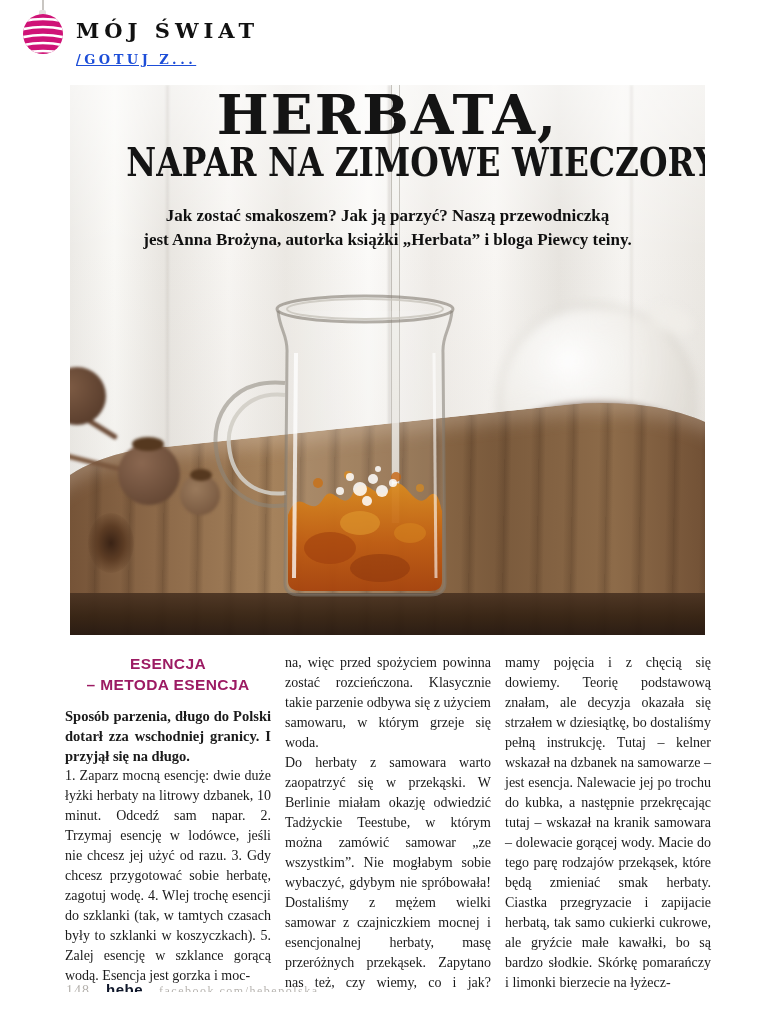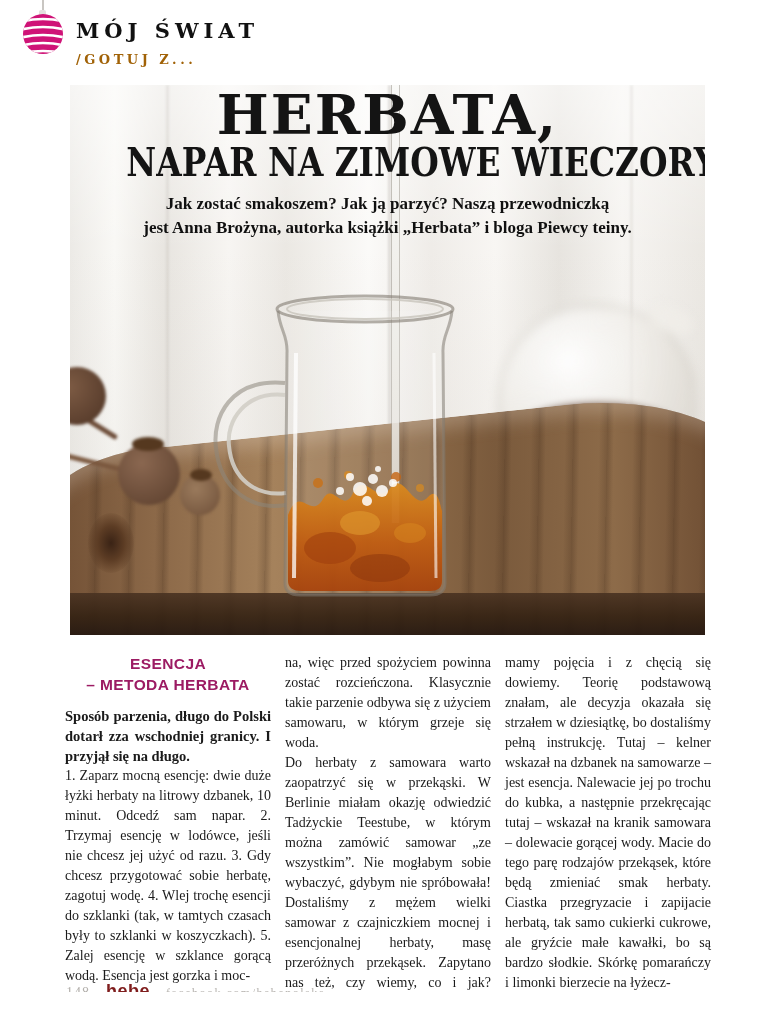--- a/index.html
+++ b/index.html
@@ -94,42 +94,42 @@
     font-family:"DejaVu Serif", serif; font-weight:bold;
     font-size:55px; letter-spacing:2px; line-height:1.02; color:#141414;
   }
   .hero-subtitle-wrap { margin-top:-4px; }
   .hero-subtitle {
     display:inline-block; transform:scaleX(0.84); transform-origin:center;
     font-family:"DejaVu Serif", serif; font-weight:bold;
     font-size:39px; letter-spacing:0px; white-space:nowrap; color:#141414;
   }
   .hero-lede {
-    margin-top:7px; font-family:"Liberation Serif", serif; font-weight:bold;
+    margin-top:19px; font-family:"Liberation Serif", serif; font-weight:bold;
     font-size:17px; line-height:1.38; color:#101010;
   }
 
   
   .article { position:absolute; left:65px; top:653px; width:646px; display:flex; gap:14px; }
   .col { flex:1; }
   .article-heading {
     font-family:"Liberation Sans", sans-serif; font-weight:bold;
     font-size:15.5px; line-height:21px; text-align:center; letter-spacing:0.4px;
     margin-bottom:11px;
   }
   .intro {
     font-weight:bold; font-size:14.5px; line-height:20px; text-align:justify;
   }
   .body { font-size:14px; line-height:20px; text-align:justify; }
   .body + .body { margin-top:0; }
 
   
   .footer { position:absolute; left:66px; top:981px; display:flex; align-items:baseline; gap:16px;justify-content:center; }
   .footer-page { font-family:"Liberation Serif", serif; font-size:14px; letter-spacing:1px; color:#b3b0ac; }
-  .footer-brand { font-family:"Liberation Sans", sans-serif; font-weight:bold; font-size:18px; color:#7f1d1d; letter-spacing:0.5px; }
+  .footer-brand { font-family:"Liberation Sans", sans-serif; font-weight:bold; font-size:15px; color:#0f172a; letter-spacing:0.5px; }
   .footer-fb { font-family:"Liberation Serif", serif; font-size:12px; letter-spacing:1.5px; color:#b7b4b0; }
 </style>
 </head>
 <body>
 
 <div class="page">
 
   <div class="masthead">
     <div class="bauble-string"></div>
     <div class="bauble-cap"></div>
@@ -143,21 +143,21 @@
       <g clip-path="url(#ballClip)" stroke="#ffffff" stroke-width="2.6" fill="none">
         <path d="M-6,10 Q21,2 48,10"></path>
         <path d="M-6,18 Q21,10 48,18"></path>
         <path d="M-6,26 Q21,18 48,26"></path>
         <path d="M-6,34 Q21,26 48,34"></path>
         <path d="M-6,42 Q21,34 48,42"></path>
         <path d="M-6,50 Q21,42 48,50"></path>
       </g>
     </svg>
     <div class="masthead-section">MÓJ ŚWIAT</div>
-    <div class="masthead-subsection" style="color:#a16207;">/GOTUJ Z...</div>
+    <div class="masthead-subsection" style="color:#1d4ed8;text-decoration:underline;">/GOTUJ Z...</div>
   </div>
 
   <div class="photo">
     <div class="curtain"></div>
     <div class="curtain-fold" style="left:318px;"></div>
     <div class="curtain-fold" style="left:96px; opacity:.6;"></div>
     <div class="curtain-fold" style="left:560px; opacity:.5;"></div>
 
     <div class="carafe-wrap">
       <div class="carafe-shadow"></div>
@@ -235,21 +235,21 @@
         <div>Jak zostać smakoszem? Jak ją parzyć? Naszą przewodniczką</div>
         <div>jest Anna Brożyna, autorka książki „Herbata” i bloga Piewcy teiny.</div>
       </div>
     </div>
   </div>
 
   <div class="article">
     <div class="col">
       <div class="article-heading" style="color:#9c1b63;">
         <div>ESENCJA</div>
-        <div>– METODA HERBATA</div>
+        <div>– METODA ESENCJA</div>
       </div>
       <p class="intro">Sposób parzenia, długo do Polski dotarł zza wschodniej granicy. I przyjął się na długo.</p>
       <p class="body">1. Zaparz mocną esencję: dwie duże łyżki herbaty na litrowy dzbanek, 10 minut. Odcedź sam napar. 2. Trzymaj esencję w lodówce, jeśli nie chcesz jej użyć od razu. 3. Gdy chcesz przygotować sobie herbatę, zagotuj wodę. 4. Wlej trochę esencji do szklanki (tak, w tamtych czasach były to szklanki w koszyczkach). 5. Zalej esencję w szklance gorącą wodą. Esencja jest gorzka i moc-</p>
     </div>
     <div class="col">
       <p class="body">na, więc przed spożyciem powinna zostać rozcieńczona. Klasycznie takie parzenie odbywa się z użyciem samowaru, w którym grzeje się woda.</p>
       <p class="body">Do herbaty z samowara warto zaopatrzyć się w przekąski. W Berlinie miałam okazję odwiedzić Tadżyckie Teestube, w którym można zamówić samowar „ze wszystkim”. Nie mogłabym sobie wybaczyć, gdybym nie spróbowała! Dostaliśmy z mężem wielki samowar z czajniczkiem mocnej i esencjonalnej herbaty, masę przeróżnych przekąsek. Zapytano nas też, czy wiemy, co i jak? Odpowiedzieliśmy zgodnie, że nie</p>
     </div>
     <div class="col">
       <p class="body">mamy pojęcia i z chęcią się dowiemy. Teorię podstawową znałam, ale decyzja okazała się strzałem w dziesiątkę, bo dostaliśmy pełną instrukcję. Tutaj – kelner wskazał na dzbanek na samowarze – jest esencja. Nalewacie jej po trochu do kubka, a następnie przekręcając tutaj – wskazał na kranik samowara – dolewacie gorącej wody. Macie do tego parę rodzajów przekąsek, które będą zmieniać smak herbaty. Ciastka przegryzacie i zapijacie herbatą, tak samo cukierki cukrowe, ale gryźcie małe kawałki, bo są bardzo słodkie. Skórkę pomarańczy i limonki bierzecie na łyżecz-</p>

